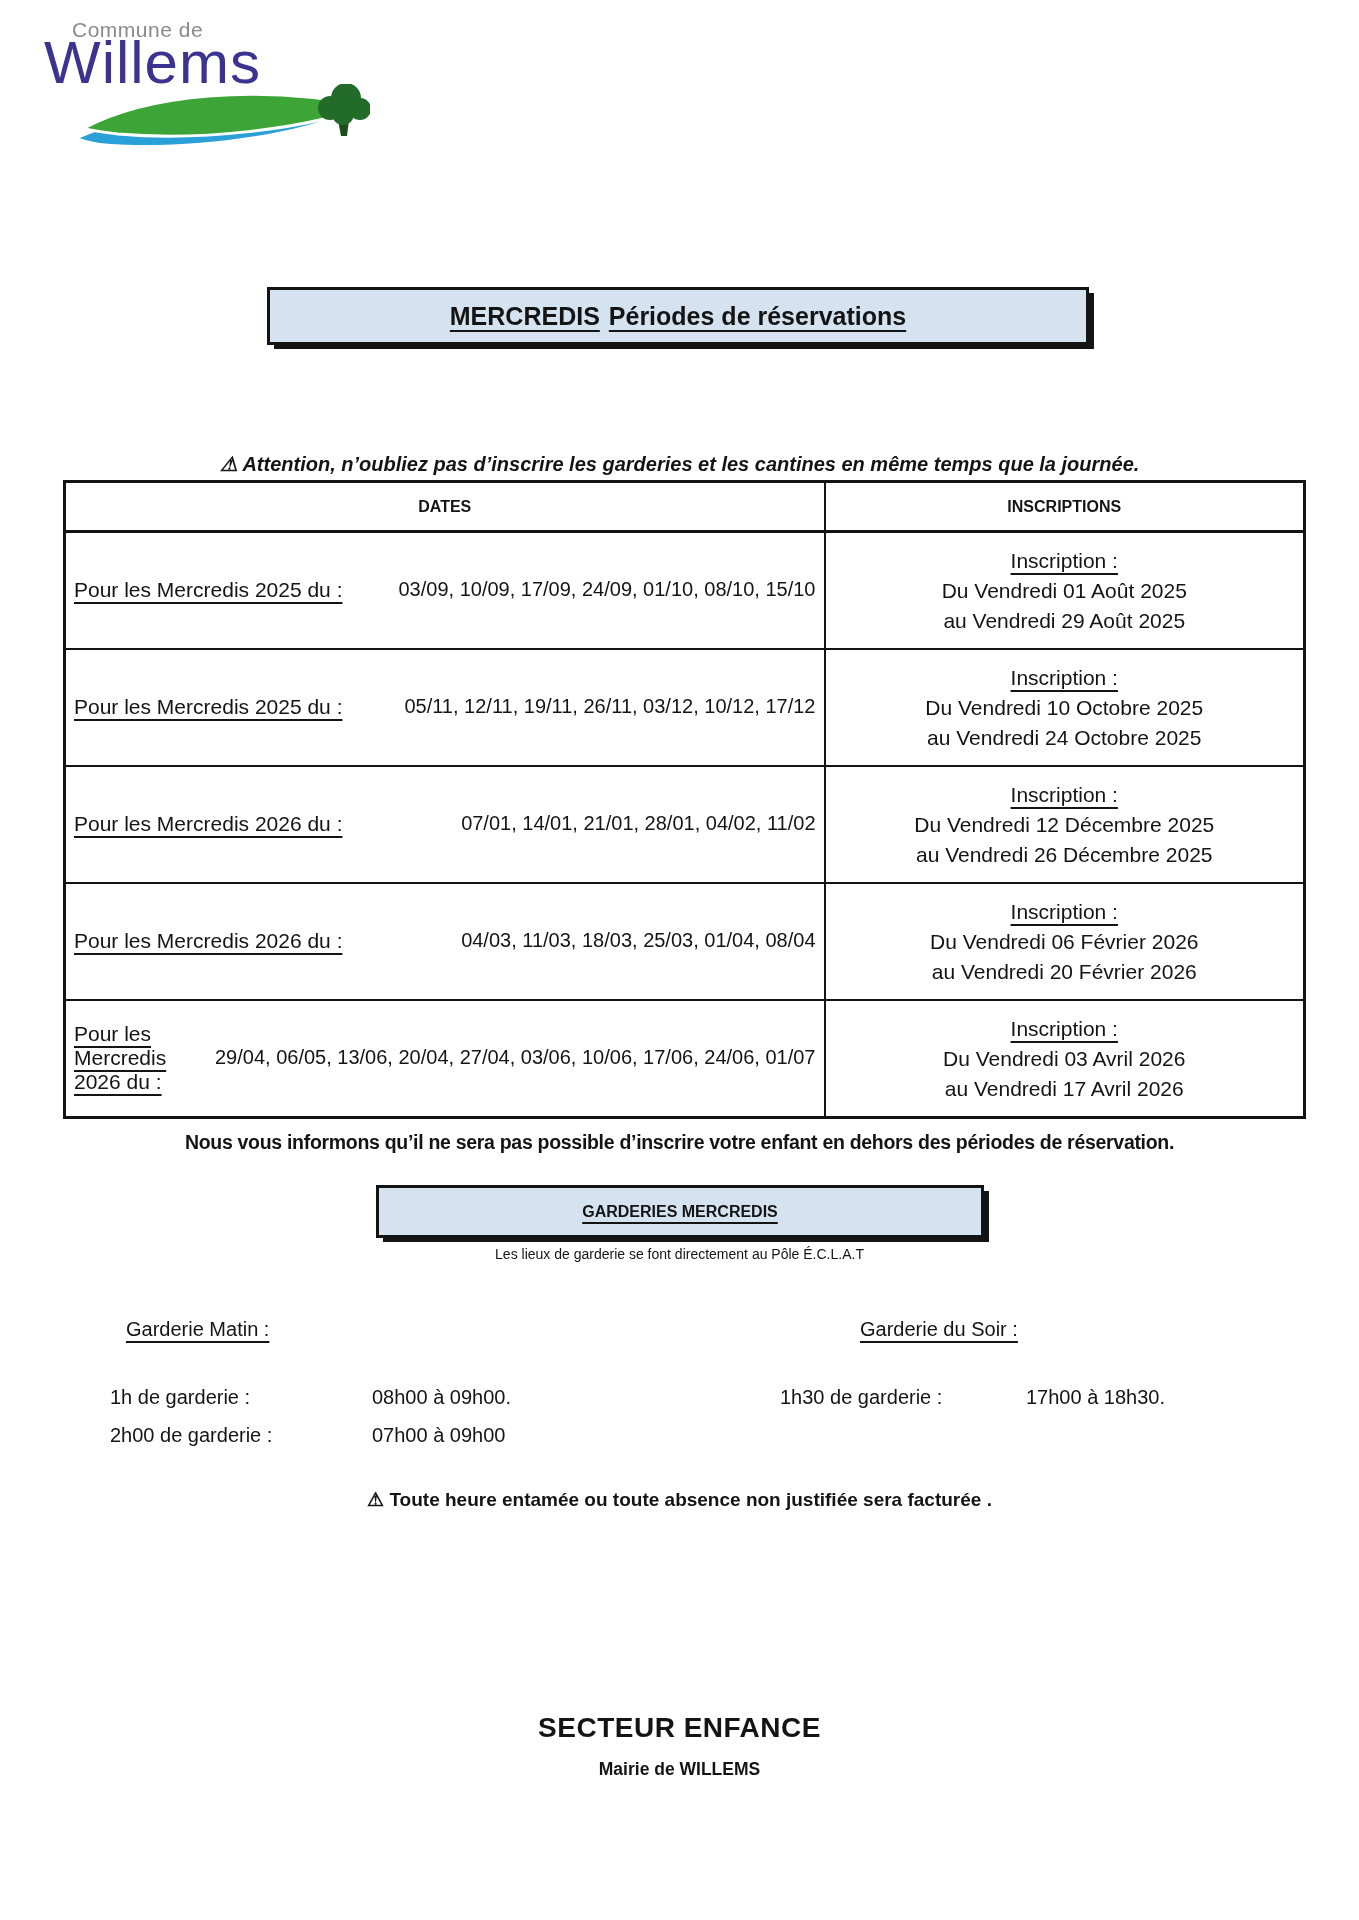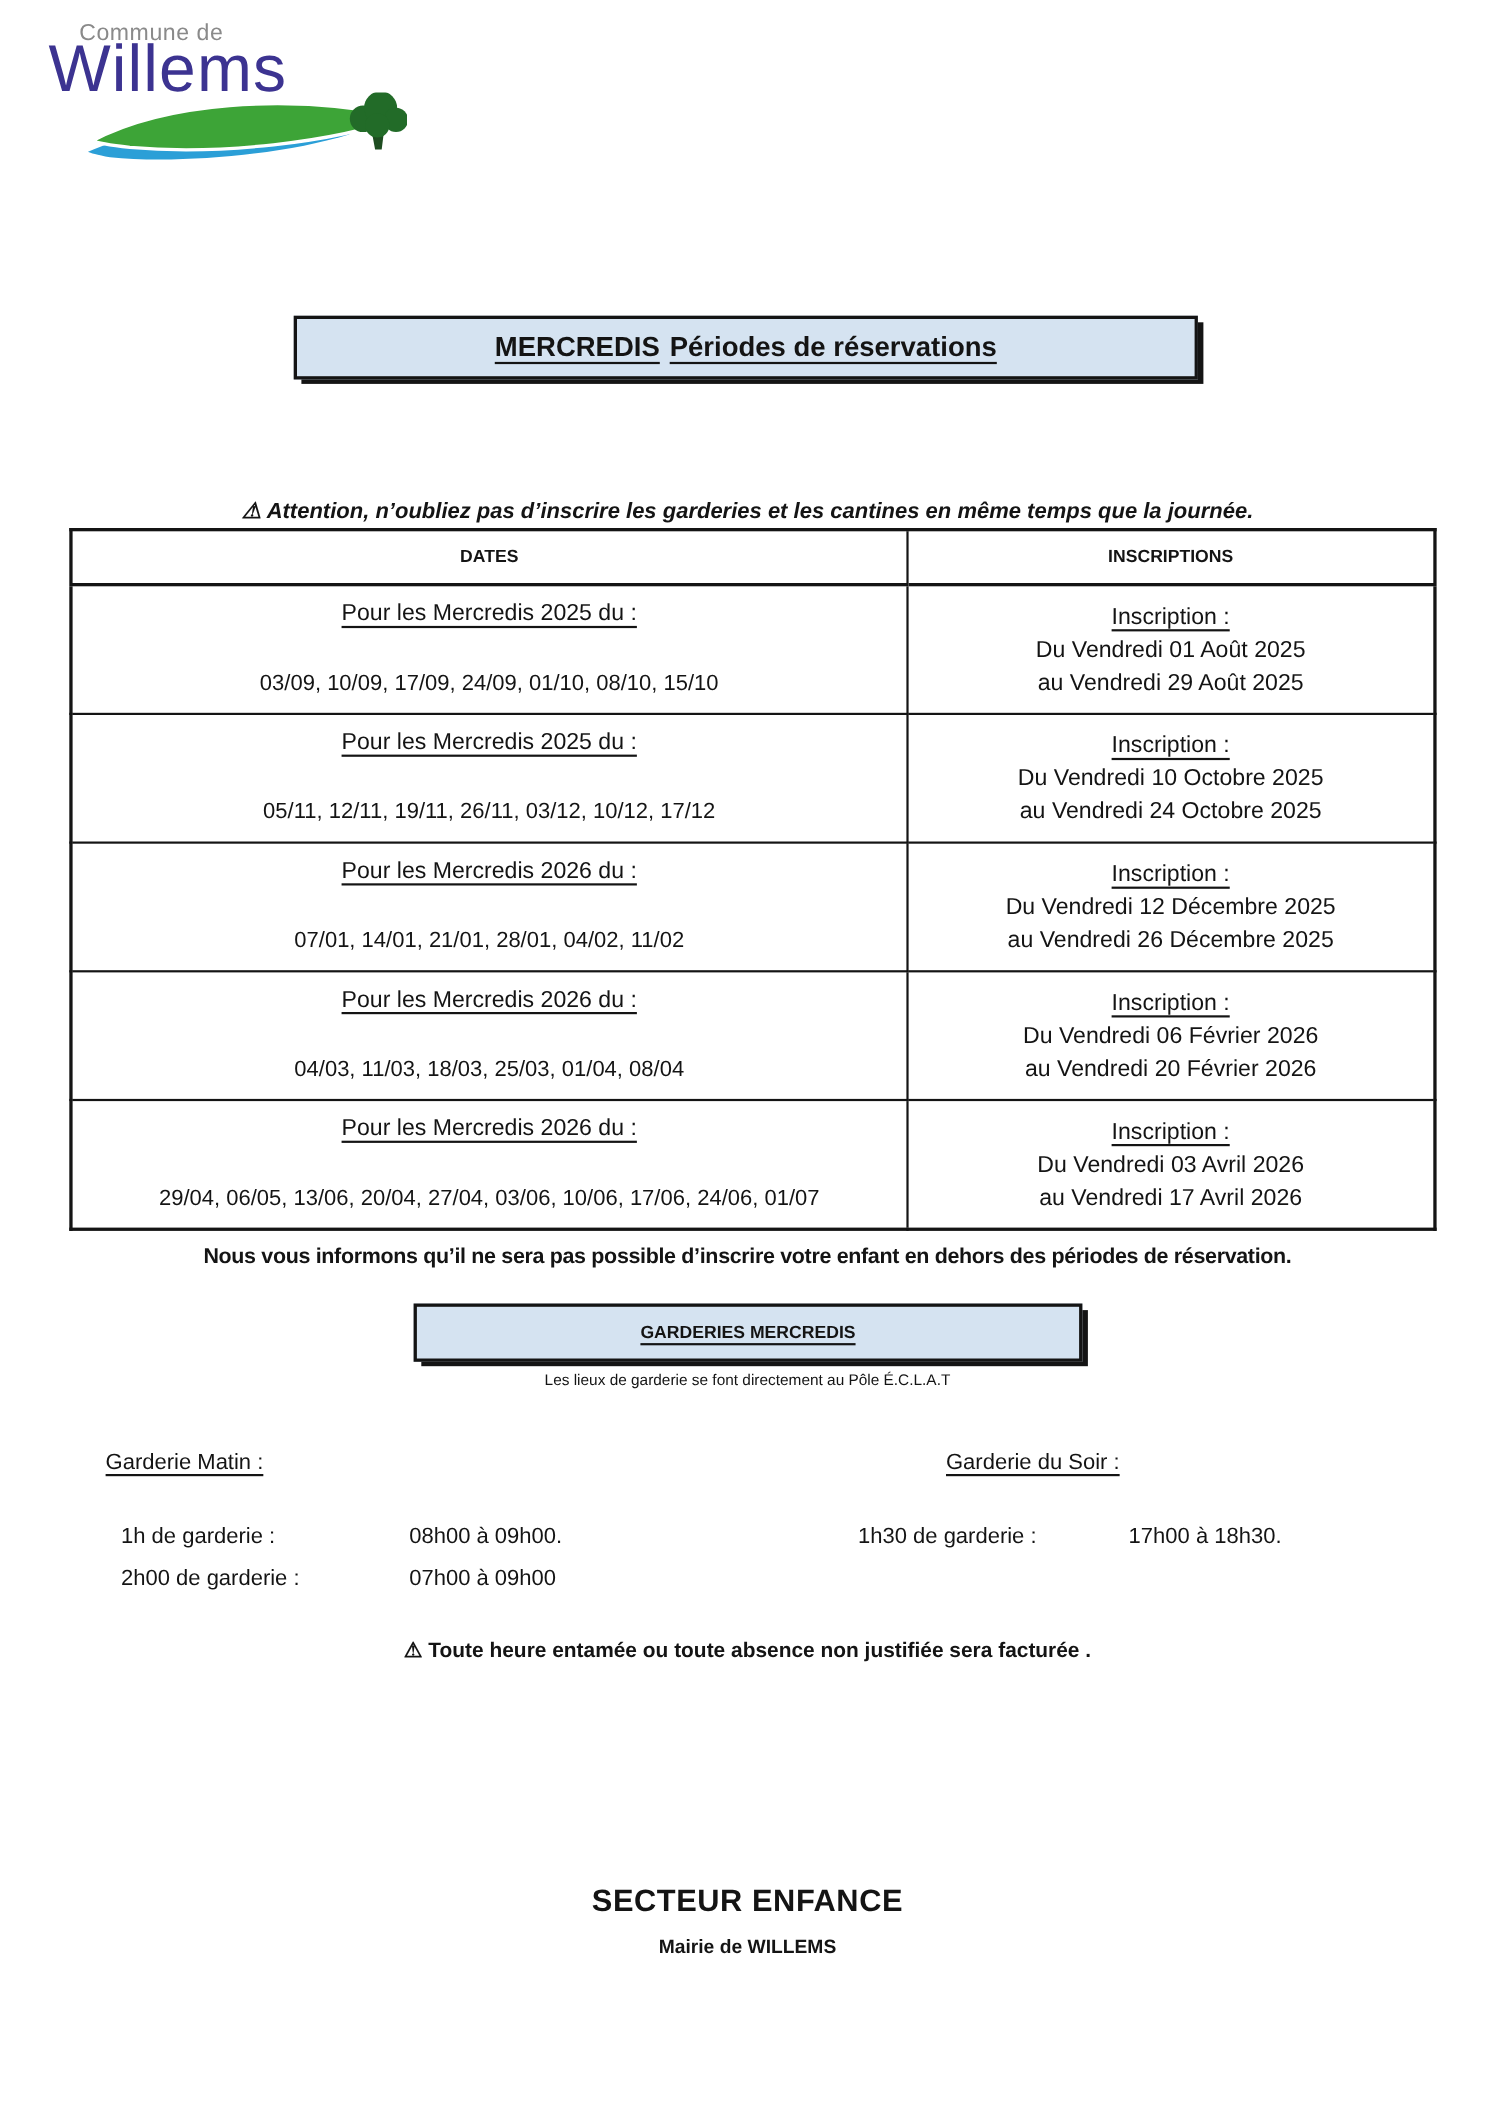--- a/index.html
+++ b/index.html
@@ -43,32 +43,32 @@
 
   
   #res-table {
     position:absolute; left:63px; top:480px; width:1240px;
     border-collapse:collapse; table-layout:fixed;
     border:3px solid var(--ink,#141414);
   }
   #res-table th, #res-table td { border:2px solid var(--ink,#141414); }
   #res-table thead th { height:50px; font-size:16px; font-weight:bold; text-align:center; border-bottom-width:3px; }
   .cell-left-inner {
-    height:115px; display:flex; flex-direction:column; justify-content:space-between;
+    height:115px; display:flex; flex-direction:row; justify-content:space-between;
     align-items:center; padding:13px 8px 15px; font-size:21px;
   }
   .cell-right-inner {
     height:115px; display:flex; flex-direction:column; justify-content:center;
     align-items:center; font-size:21px; line-height:30px;
   }
   .period-dates { white-space:nowrap; font-size:20px; }
 
   
   .g-text { position:absolute; font-size:20px; }
-  #g-matin-title { left:96px; top:1318px; }
+  #g-matin-title { left:126px; top:1318px; }
   #g-soir-title  { left:860px; top:1318px; }
   #g-m0-label { left:110px; top:1386px; }
   #g-m0-time  { left:372px; top:1386px; }
   #g-m1-label { left:110px; top:1424px; }
   #g-m1-time  { left:372px; top:1424px; }
   #g-s0-label { left:780px; top:1386px; }
   #g-s0-time  { left:1026px; top:1386px; }
 
   
   #footer { top:1712px; }

